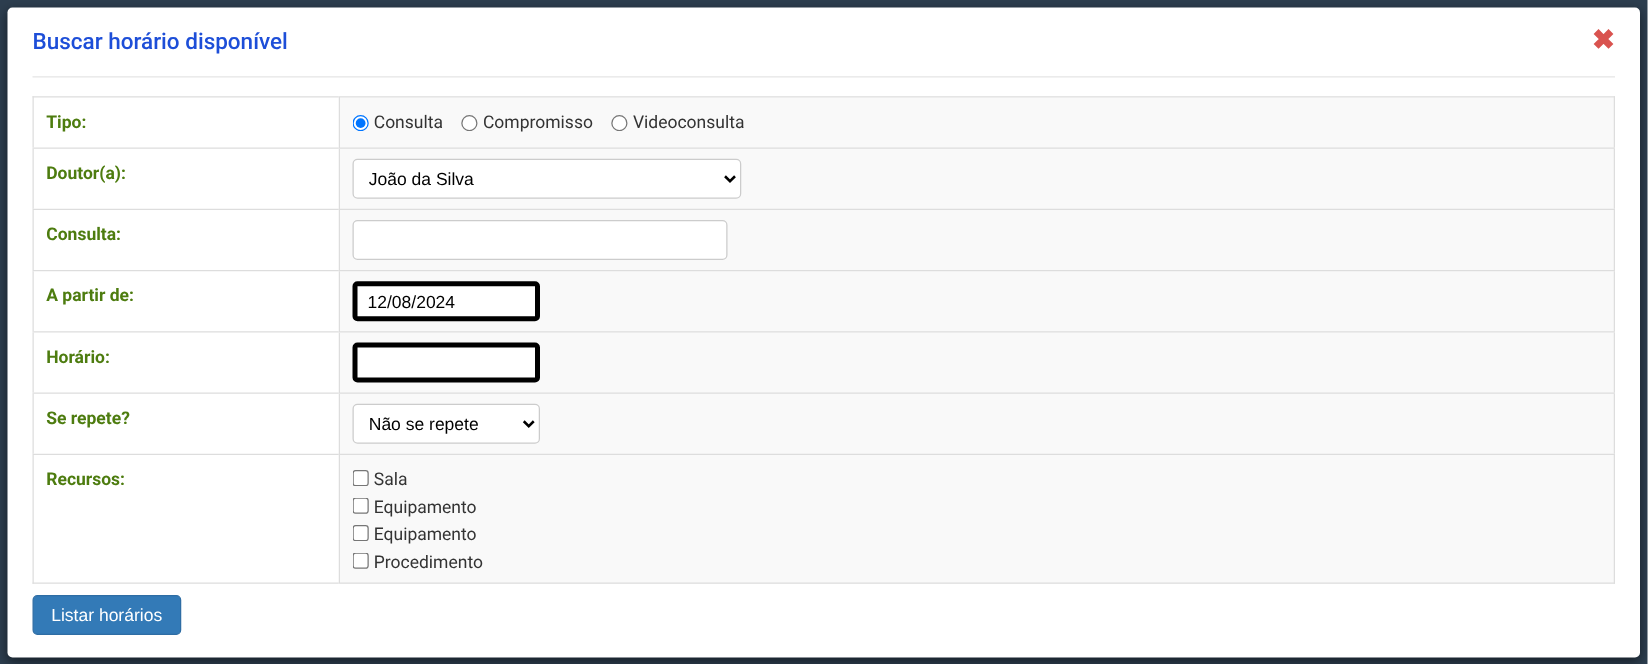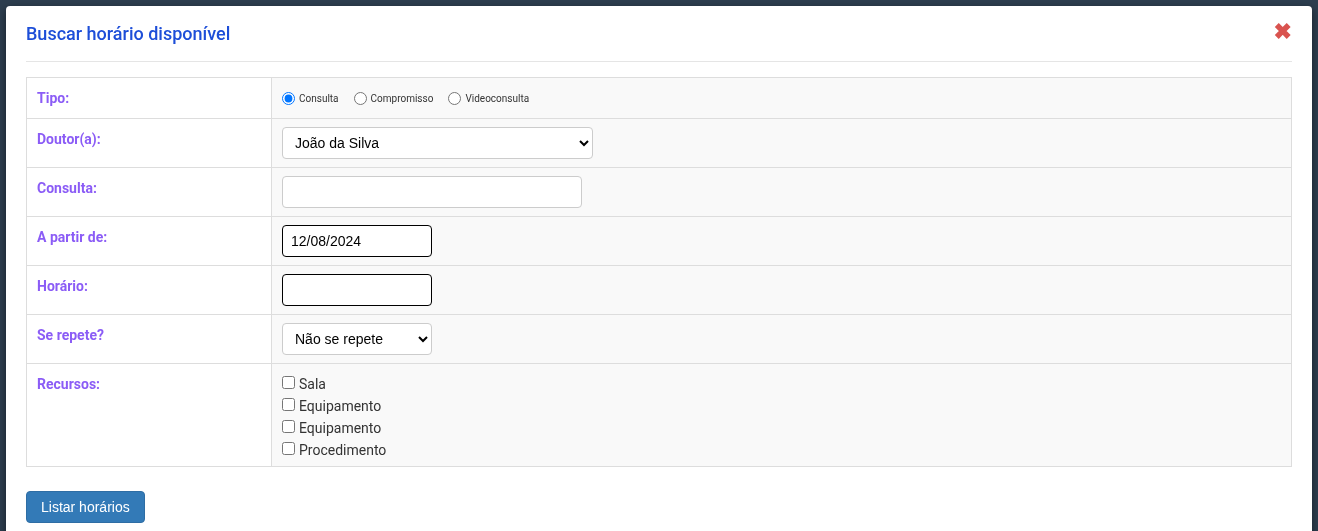--- a/index.html
+++ b/index.html
@@ -56,21 +56,21 @@
       border-bottom: none;
       margin-left: 31px;
     }
     .form-label-cell {
       width: 245px;
       padding: 12px 10px;
       background: #fff;
       vertical-align: top;
       border-right: 1px solid #ddd;
       font-weight: bold;
-      color: #8b5cf6;
+      color: #4d7c0f;
     }
     .form-input-cell {
       padding: 8px 10px;
       background: #f9f9f9;
       vertical-align: middle;
     }
     .radio-group {
       display: flex;
       align-items: center;
       gap: 15px;
@@ -80,21 +80,21 @@
       align-items: center;
       gap: 4px;
     }
     .radio-item input[type="radio"] {
       width: 13px;
       height: 13px;
       cursor: pointer;
     }
     .radio-item label {
       cursor: pointer;
-      font-size: 10px;
+      font-size: 14px;
     }
     .select-wide {
       width: 311px;
       padding: 5px 8px;
       border: 1px solid #ccc;
       border-radius: 4px;
       font-size: 14px;
       background: #fff;
       height: 32px;
     }
@@ -111,21 +111,21 @@
       width: 300px;
       padding: 5px 8px;
       border: 1px solid #ccc;
       border-radius: 4px;
       font-size: 14px;
       height: 32px;
     }
     .input-small {
       width: 150px;
       padding: 5px 8px;
-      border: 1px solid #000000;
+      border: 4px solid #000000;
       border-radius: 4px;
       font-size: 14px;
       height: 32px;
     }
     .checkbox-group {
       display: flex;
       flex-direction: column;
       gap: 6px;
       padding-top: 4px;
     }
@@ -137,21 +137,21 @@
     .checkbox-item input[type="checkbox"] {
       cursor: pointer;
       width: 13px;
       height: 13px;
     }
     .checkbox-item label {
       cursor: pointer;
       font-size: 14px;
     }
     .btn-primary {
-      margin-top: 24px;
+      margin-top: 9px;
       padding: 7px 14px;
       background: #337ab7;
       border: 1px solid #2e6da4;
       color: #fff;
       border-radius: 4px;
       font-size: 14px;
       cursor: pointer;
     }
   </style>
 </head>

